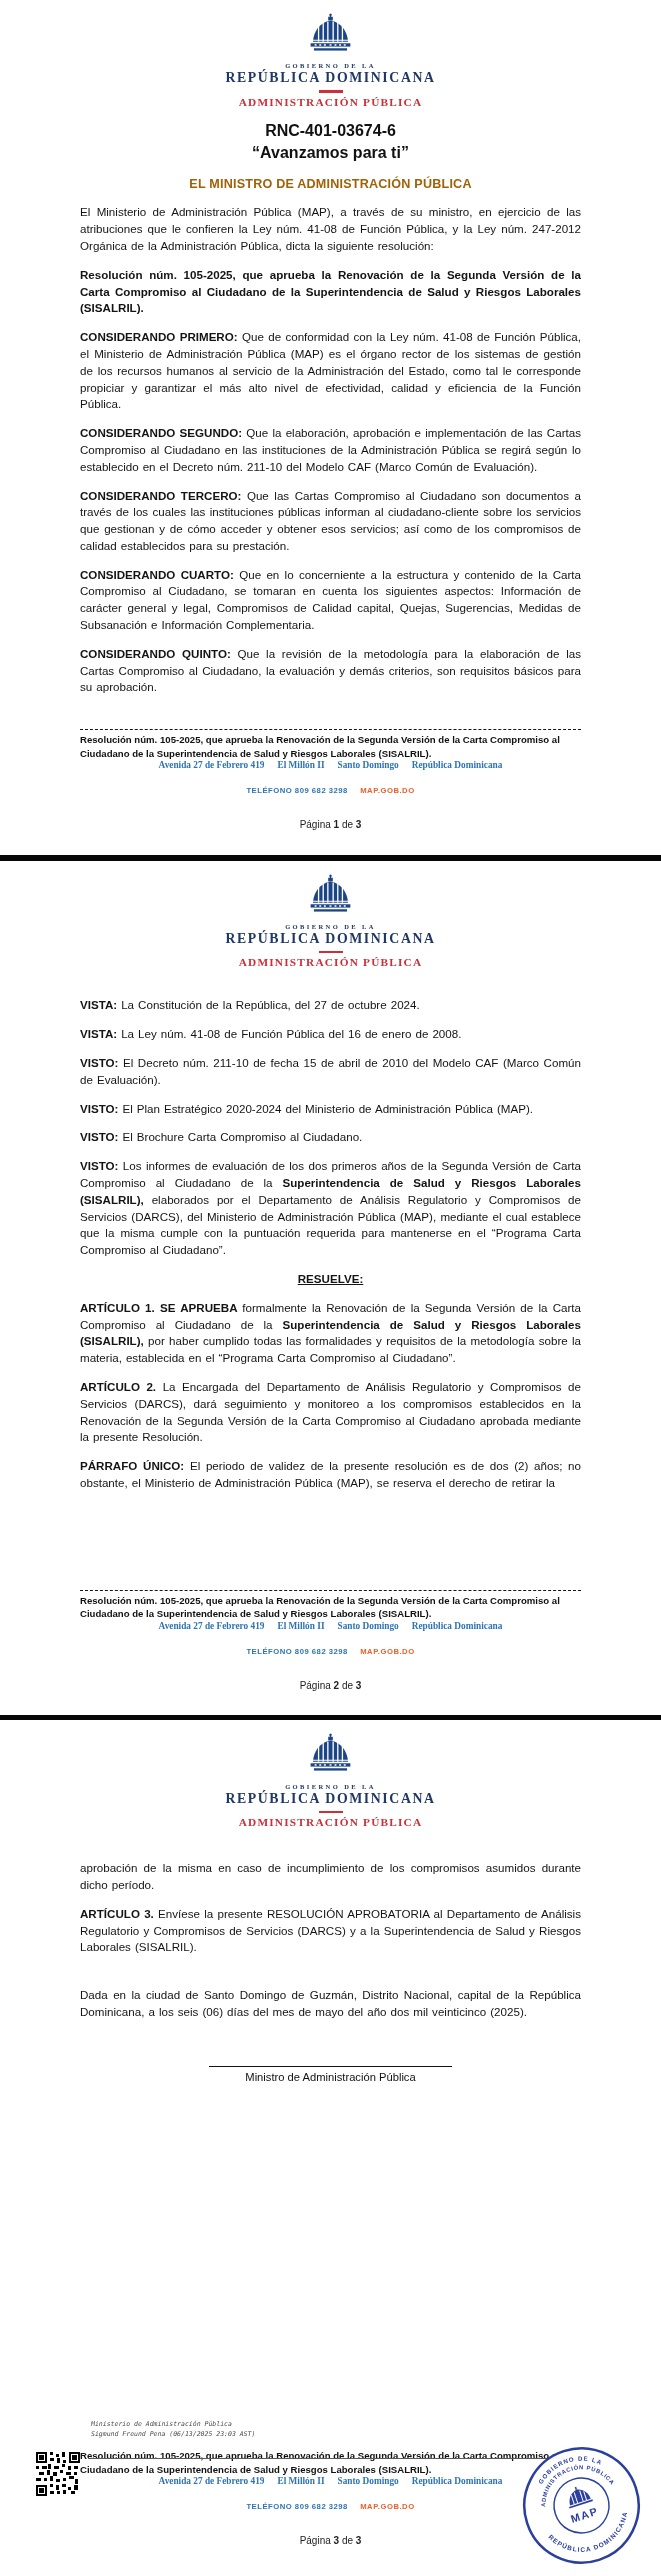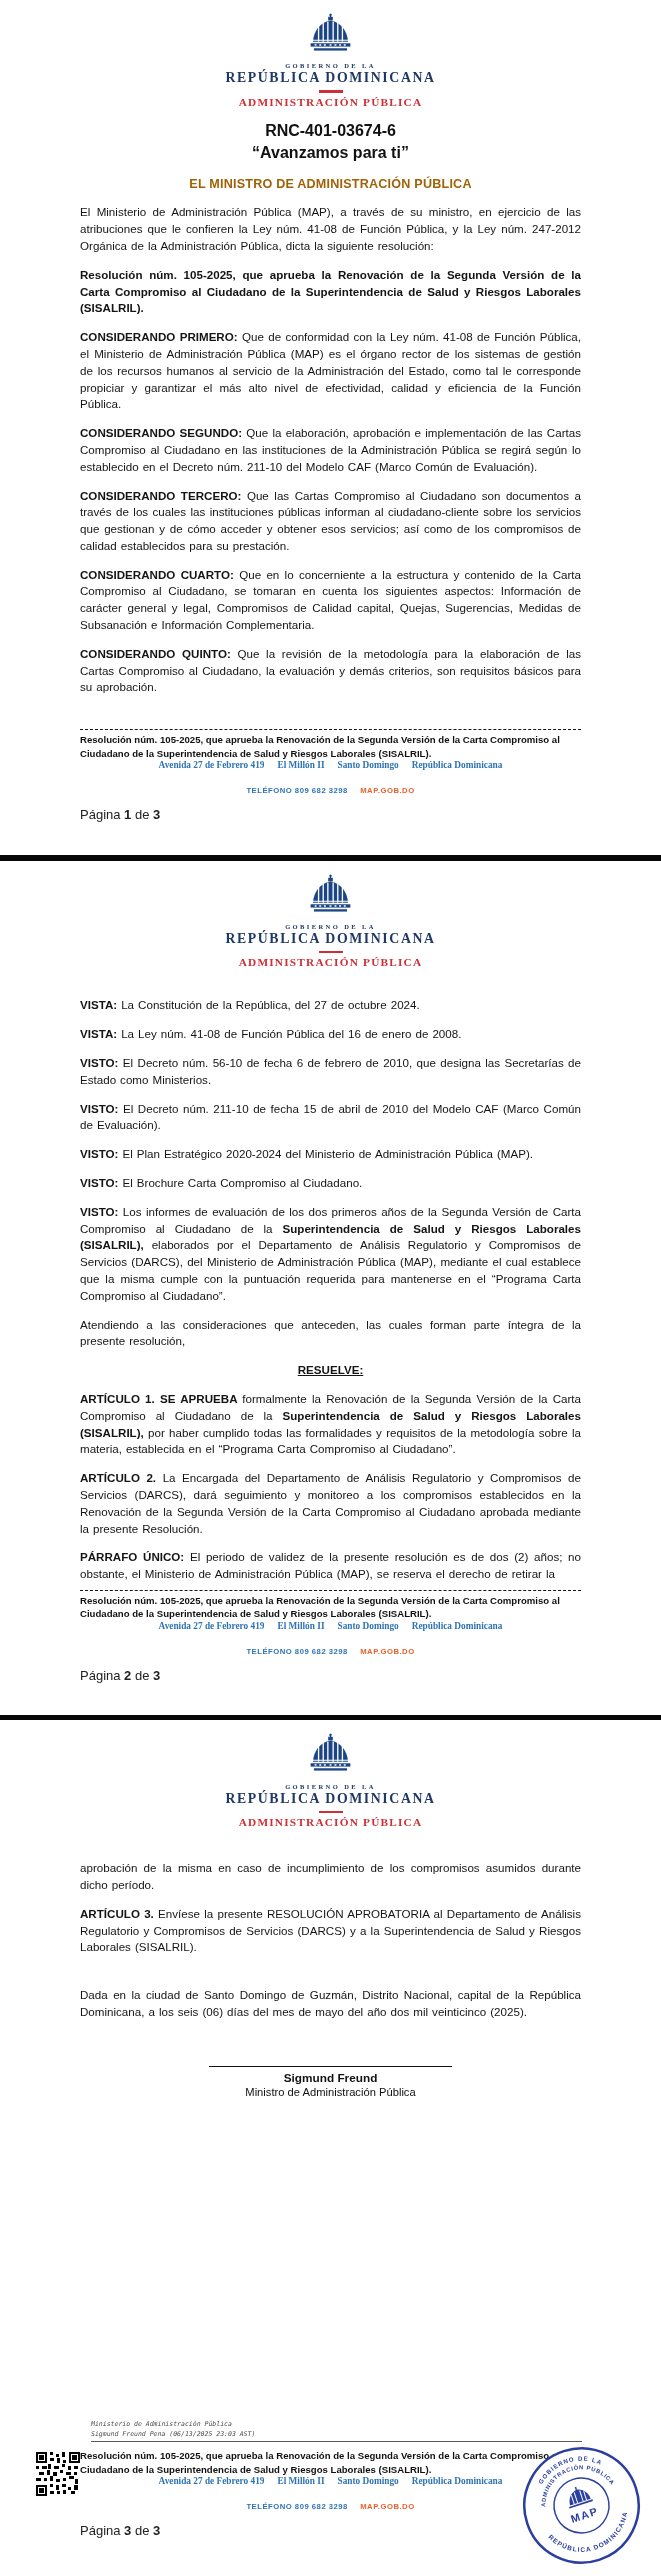--- a/index.html
+++ b/index.html
@@ -38,26 +38,26 @@
   .sig .title{font-size:11.2px;margin-top:1.6px;}
 
   
   .footer{position:absolute;left:80px;right:80px;top:729px;}
   .f-dash{border-top:1.6px dashed #151515;margin-bottom:3.2px;}
   .f-bold{font-weight:700;font-size:9.6px;line-height:1.4;color:#111;}
   .f-addr{margin-top:0;text-align:center;color:#2e74b5;font-family:"Liberation Serif",serif;font-weight:700;font-size:9.3px;}
   .f-addr span{margin:0 6.5px;}
   .f-tel{margin-top:16px;text-align:center;color:#2e74b5;font-size:7.7px;font-weight:700;letter-spacing:0.5px;}
   .f-tel .site{color:#e8622c;margin-left:9.7px;}
-  .f-page{margin-top:12px;text-align:left;font-size:13px;color:#222;}
+  .f-page{margin-top:24px;text-align:center;font-size:10px;color:#222;}
   .f-page b{font-weight:700;}
 
   
   .digsig{position:absolute;left:91px;top:700px;width:491px;font-family:"DejaVu Sans Mono",monospace;font-size:6.5px;color:#4a4a4a;z-index:4;line-height:1.5;font-style:italic;}
-  .digsig .l2{border-bottom:1.2px solid #5a5a5a;padding-bottom:1px;}
+  .digsig .l2{border-bottom:1.2px solid #5a5a5a;padding-bottom:18px;}
   .qr{position:absolute;left:36px;top:732px;width:44px;height:44px;z-index:5;}
   .seal{position:absolute;right:18px;top:724px;width:123px;height:123px;transform:rotate(-18deg);z-index:6;}
 </style>
 </head>
 <body>
 
 <div id="doc">
 
   <div class="page page-1">
     <div class="hdr">
@@ -162,26 +162,24 @@
       </svg>
       <div class="gob">GOBIERNO DE LA</div>
       <div class="rep">REPÚBLICA DOMINICANA</div>
       <div class="rule"></div>
       <div class="min">ADMINISTRACIÓN PÚBLICA</div>
     </div>
 
     <div class="content pad2">
         <p class="para"><span class="b">VISTA: </span><span>La Constitución de la República, del 27 de octubre 2024.</span></p>
         <p class="para"><span class="b">VISTA: </span><span>La Ley núm. 41-08 de Función Pública del 16 de enero de 2008.</span></p>
-        <p class="para"><span class="b">VISTO: </span><span>El Decreto núm. 56-10 de fecha 6 de febrero de 2010, que designa las Secretarías de Estado como Ministerios.</span></p>
         <p class="para"><span class="b">VISTO: </span><span>El Decreto núm. 211-10 de fecha 15 de abril de 2010 del Modelo CAF (Marco Común de Evaluación).</span></p>
         <p class="para"><span class="b">VISTO: </span><span>El Plan Estratégico 2020-2024 del Ministerio de Administración Pública (MAP).</span></p>
         <p class="para"><span class="b">VISTO: </span><span>El Brochure Carta Compromiso al Ciudadano.</span></p>
         <p class="para"><span class="b">VISTO: </span><span>Los informes de evaluación de los dos primeros años de la Segunda Versión de Carta Compromiso al Ciudadano de la </span><span class="b">Superintendencia de Salud y Riesgos Laborales (SISALRIL),</span><span> elaborados por el Departamento de Análisis Regulatorio y Compromisos de Servicios (DARCS), del Ministerio de Administración Pública (MAP), mediante el cual establece que la misma cumple con la puntuación requerida para mantenerse en el “Programa Carta Compromiso al Ciudadano”.</span></p>
-        <p class="para"><span>Atendiendo a las consideraciones que anteceden, las cuales forman parte íntegra de la presente resolución,</span></p>
         <p class="para center"><span class="b">RESUELVE:</span></p>
         <p class="para"><span class="b">ARTÍCULO 1. SE APRUEBA </span><span>formalmente la Renovación de la Segunda Versión de la Carta Compromiso al Ciudadano de la </span><span class="b">Superintendencia de Salud y Riesgos Laborales (SISALRIL),</span><span> por haber cumplido todas las formalidades y requisitos de la metodología sobre la materia, establecida en el “Programa Carta Compromiso al Ciudadano”.</span></p>
         <p class="para"><span class="b">ARTÍCULO 2. </span><span>La Encargada del Departamento de Análisis Regulatorio y Compromisos de Servicios (DARCS), dará seguimiento y monitoreo a los compromisos establecidos en la Renovación de la Segunda Versión de la Carta Compromiso al Ciudadano aprobada mediante la presente Resolución.</span></p>
         <p class="para"><span class="b">PÁRRAFO ÚNICO: </span><span>El periodo de validez de la presente resolución es de dos (2) años; no obstante, el Ministerio de Administración Pública (MAP), se reserva el derecho de retirar la</span></p>
       </div>
 
     <div class="footer">
       <div class="f-dash"></div>
       <div class="f-bold">
         <div>Resolución núm. 105-2025, que aprueba la Renovación de la Segunda Versión de la Carta Compromiso al</div>
@@ -237,21 +235,20 @@
     </div>
 
     <div class="content pad3">
         <p class="para"><span>aprobación de la misma en caso de incumplimiento de los compromisos asumidos durante dicho período.</span></p>
         <p class="para"><span class="b">ARTÍCULO 3. </span><span>Envíese la presente RESOLUCIÓN APROBATORIA al Departamento de Análisis Regulatorio y Compromisos de Servicios (DARCS) y a la Superintendencia de Salud y Riesgos Laborales (SISALRIL).</span></p>
         <p class="para gap-before"><span>Dada en la ciudad de Santo Domingo de Guzmán, Distrito Nacional, capital de la República Dominicana, a los seis (06) días del mes de mayo del año dos mil veinticinco (2025).</span></p>
       </div>
 
     <div class="sig">
       <div class="line"></div>
-      <div class="name">Sigmund Freund</div>
       <div class="title">Ministro de Administración Pública</div>
     </div>
 
     <div class="digsig">
       <div class="l1">Ministerio de Administración Pública</div>
       <div class="l2">Sigmund Freund Pena (06/13/2025 23:03 AST)</div>
     </div>
 
     <svg class="qr" viewBox="0 0 29 29" shape-rendering="crispEdges">
       <rect width="29" height="29" fill="#fff"></rect>

